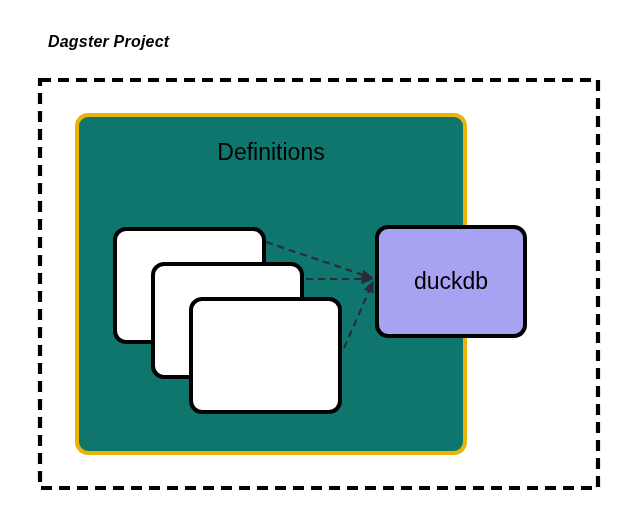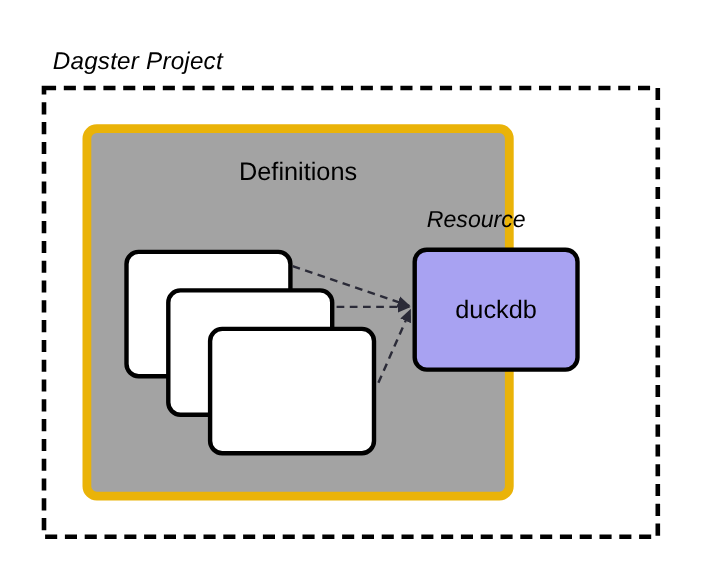--- a/index.html
+++ b/index.html
@@ -12,24 +12,24 @@
     width: 638px;
     height: 525px;
     background: #ffffff;
     font-family: "Liberation Sans", sans-serif;
     overflow: hidden;
   }
   
   #project-title {
     position: absolute;
     left: 48px;
-    top: 43px;
-    font-size: 22px;
+    top: 33px;
+    font-size: 16px;
     font-style: italic;
-    font-weight: 400;
+    font-weight: 700;
     color: #000000;
     letter-spacing: 0.2px;
     white-space: nowrap;
   }
   
   #project-boundary {
     position: absolute;
     left: 38px;
     top: 78px;
     width: 562px;
@@ -44,23 +44,23 @@
     top: -4px;
   }
   
   #definitions-box {
     position: absolute;
     left: 75px;
     top: 113px;
     width: 392px;
     height: 342px;
     box-sizing: border-box;
-    border: 8px solid #eab308;
+    border: 4px solid #eab308;
     border-radius: 13px;
-    background: #a3a3a3;
+    background: #0f766e;
   }
   #definitions-label {
     position: absolute;
     left: 0;
     top: 22px;
     width: 100%;
     text-align: center;
     font-size: 23px;
     font-weight: 400;
     color: #000000;
@@ -134,21 +134,20 @@
   <div id="project-boundary">
     <svg width="570" height="420" viewBox="0 0 570 420">
       <rect x="6" y="6" width="558" height="408" fill="none" stroke="#000000" stroke-width="4.2" stroke-dasharray="11 7" stroke-linecap="butt"></rect>
     </svg>
   </div>
 
   <div id="definitions-box">
     <div id="definitions-label">Definitions</div>
   </div>
 
-  <div id="resource-label" class="group-label">Resource</div>
 
   <div id="asset-card-1" class="asset-card">
     <span></span>
   </div>
   <div id="asset-card-2" class="asset-card">
     <span></span>
   </div>
   <div id="asset-card-3" class="asset-card">
     <span></span>
   </div>

